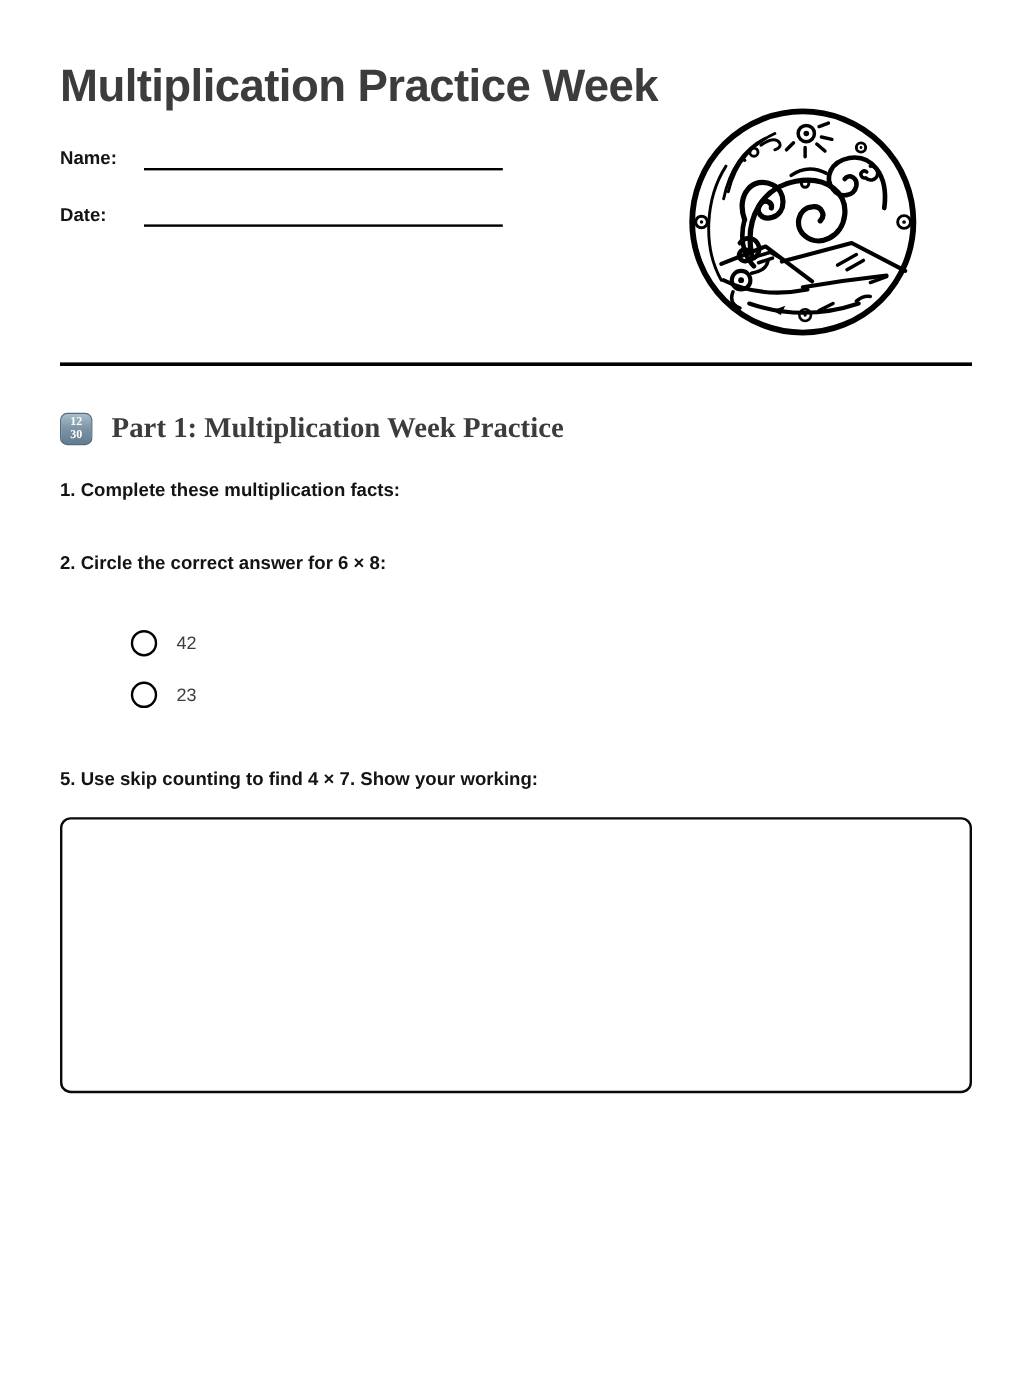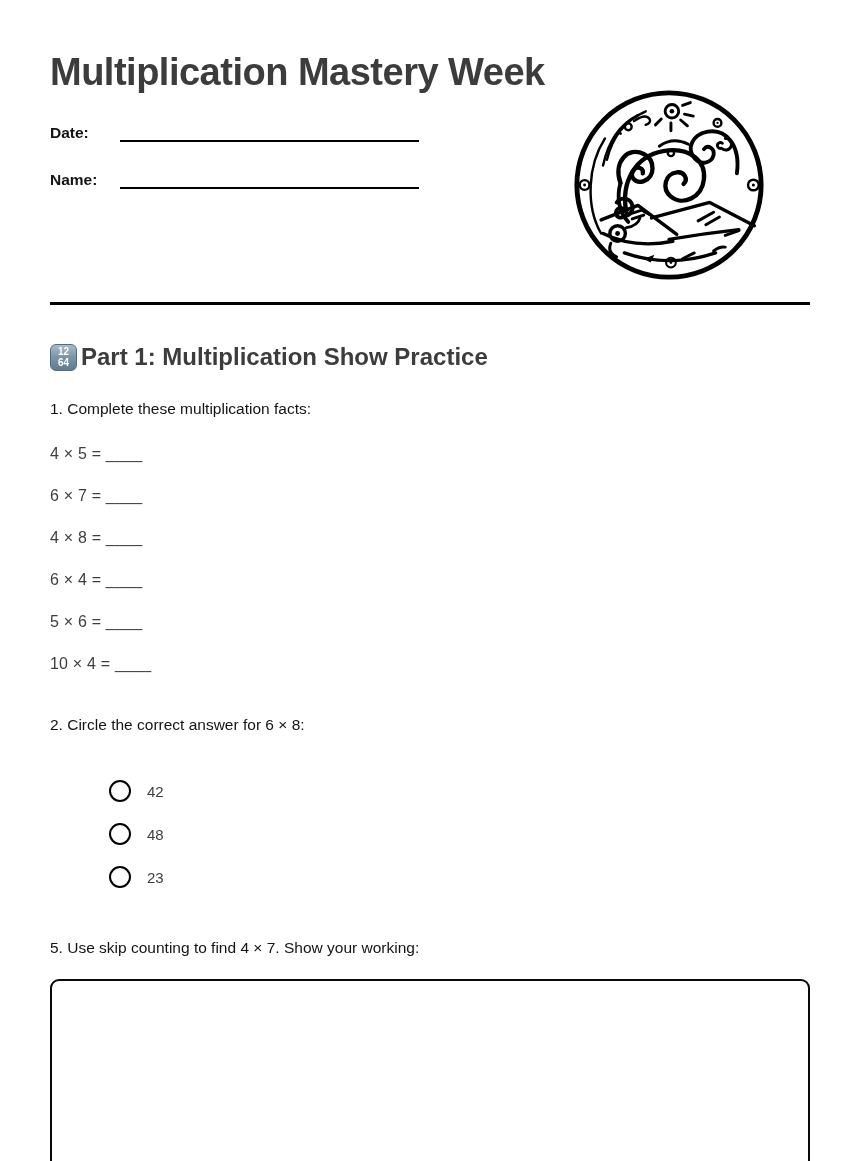--- a/index.html
+++ b/index.html
@@ -60,25 +60,26 @@
     height: 3px;
     background: #000000;
     border: none;
   }
 
   
   .section-heading {
     margin-top: 37px;
     display: flex;
     align-items: center;
-    gap: 4px;
+    gap: 16px;
     font-size: 24px;
     line-height: 30px;
     font-weight: 700;
     color: #3c3c3c;
+    font-family: Liberation Serif, serif;
   }
   .numbers-icon {
     width: 27px;
     height: 27px;
     border-radius: 6px;
     background: linear-gradient(180deg, #aabecb 0%, #7e96a8 45%, #627b8e 100%);
     border: 1px solid #546c7e;
     color: #ffffff;
     font-size: 10px;
     font-weight: 700;
@@ -86,21 +87,21 @@
     text-align: center;
     display: flex;
     flex-direction: column;
     justify-content: center;
     flex: 0 0 auto;
   }
 
   .q-prompt {
     font-size: 15.5px;
     line-height: 20px;
-    font-weight: 400;
+    font-weight: 700;
     color: #141414;
   }
   .q1-prompt { margin-top: 27px; }
   .q2-prompt { margin-top: 41px; }
   .q3-prompt { margin-top: 50px; }
 
   .facts { margin-top: 25px; }
   .fact {
     font-size: 16px;
     line-height: 20px;
@@ -141,29 +142,29 @@
     border: 2.5px solid #0a0a0a;
     border-radius: 9px;
     background: #ffffff;
   }
 </style>
 </head>
 <body>
 
 <div class="page">
 
-  <h1 class="doc-title">Multiplication Mastery Week</h1>
+  <h1 class="doc-title">Multiplication Practice Week</h1>
+
+  <div class="field-row">
+    <span class="field-label">Name:</span>
+    <span class="field-line"></span>
+  </div>
 
   <div class="field-row">
     <span class="field-label">Date:</span>
-    <span class="field-line"></span>
-  </div>
-
-  <div class="field-row">
-    <span class="field-label">Name:</span>
     <span class="field-line"></span>
   </div>
 
   <div class="illustration">
     <svg viewBox="0 0 200 200" fill="none" stroke="#000000" stroke-linecap="round" stroke-linejoin="round">
 
       <circle cx="100" cy="100" r="95" stroke-width="5"></circle>
 
       <path d="M34 52 C16 80 14 122 30 150" stroke-width="2.5"></path>
       <path d="M36 74 C42 48 58 32 76 24" stroke-width="2.5"></path>
@@ -214,49 +215,37 @@
       <circle cx="102" cy="180" r="1.4" fill="#000" stroke="none"></circle>
       <path d="M114 176 l12 -6 M146 168 q6 -5 12 -4 M158 152 l14 -5" stroke-width="3"></path>
     </svg>
   </div>
 
   <hr class="divider">
 
   <h2 class="section-heading">
     <span class="numbers-icon">
       <span>12</span>
-      <span>64</span>
+      <span>30</span>
     </span>
-    <span>Part 1: Multiplication Show Practice</span>
+    <span>Part 1: Multiplication Week Practice</span>
   </h2>
 
   <p class="q-prompt q1-prompt">1. Complete these multiplication facts:</p>
 
-  <div class="facts">
-    <p class="fact">4 × 5 = ____</p>
-    <p class="fact">6 × 7 = ____</p>
-    <p class="fact">4 × 8 = ____</p>
-    <p class="fact">6 × 4 = ____</p>
-    <p class="fact">5 × 6 = ____</p>
-    <p class="fact">10 × 4 = ____</p>
-  </div>
 
   <p class="q-prompt q2-prompt">2. Circle the correct answer for 6 × 8:</p>
 
   <div class="options">
     <div class="option-row">
       <span class="radio-circle"></span>
       <span class="option-label">42</span>
     </div>
     <div class="option-row">
       <span class="radio-circle"></span>
-      <span class="option-label">48</span>
-    </div>
-    <div class="option-row">
-      <span class="radio-circle"></span>
       <span class="option-label">23</span>
     </div>
   </div>
 
   <p class="q-prompt q3-prompt">5. Use skip counting to find 4 × 7. Show your working:</p>
 
   <div class="working-box"></div>
 
 </div>
 

